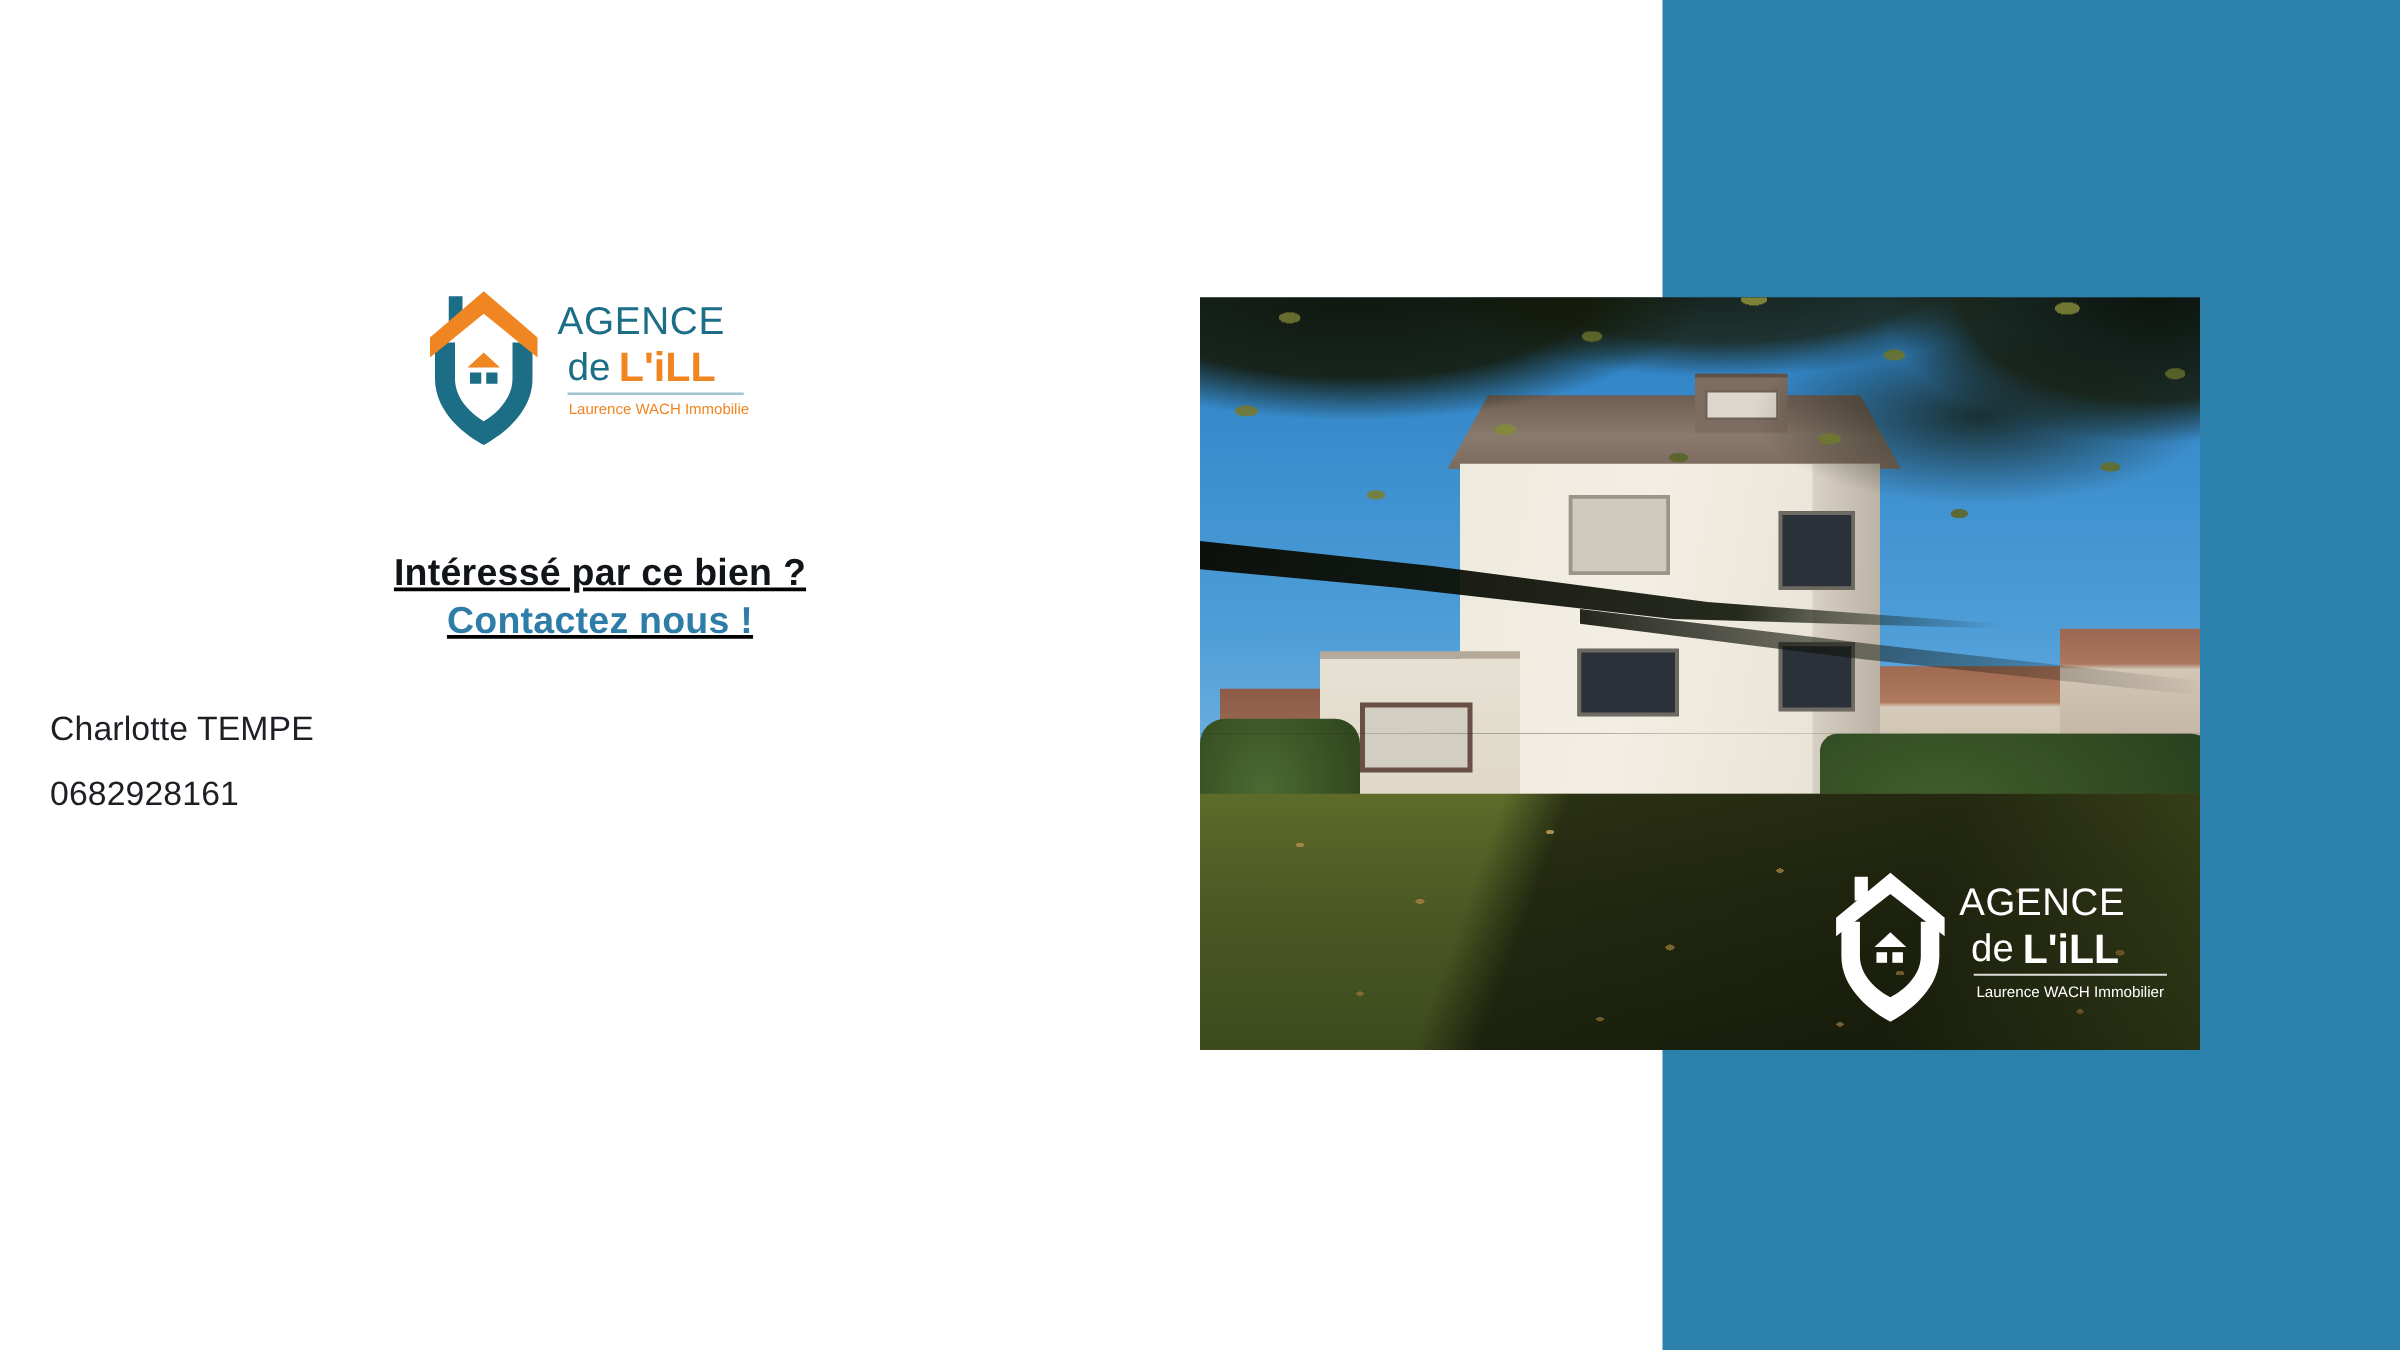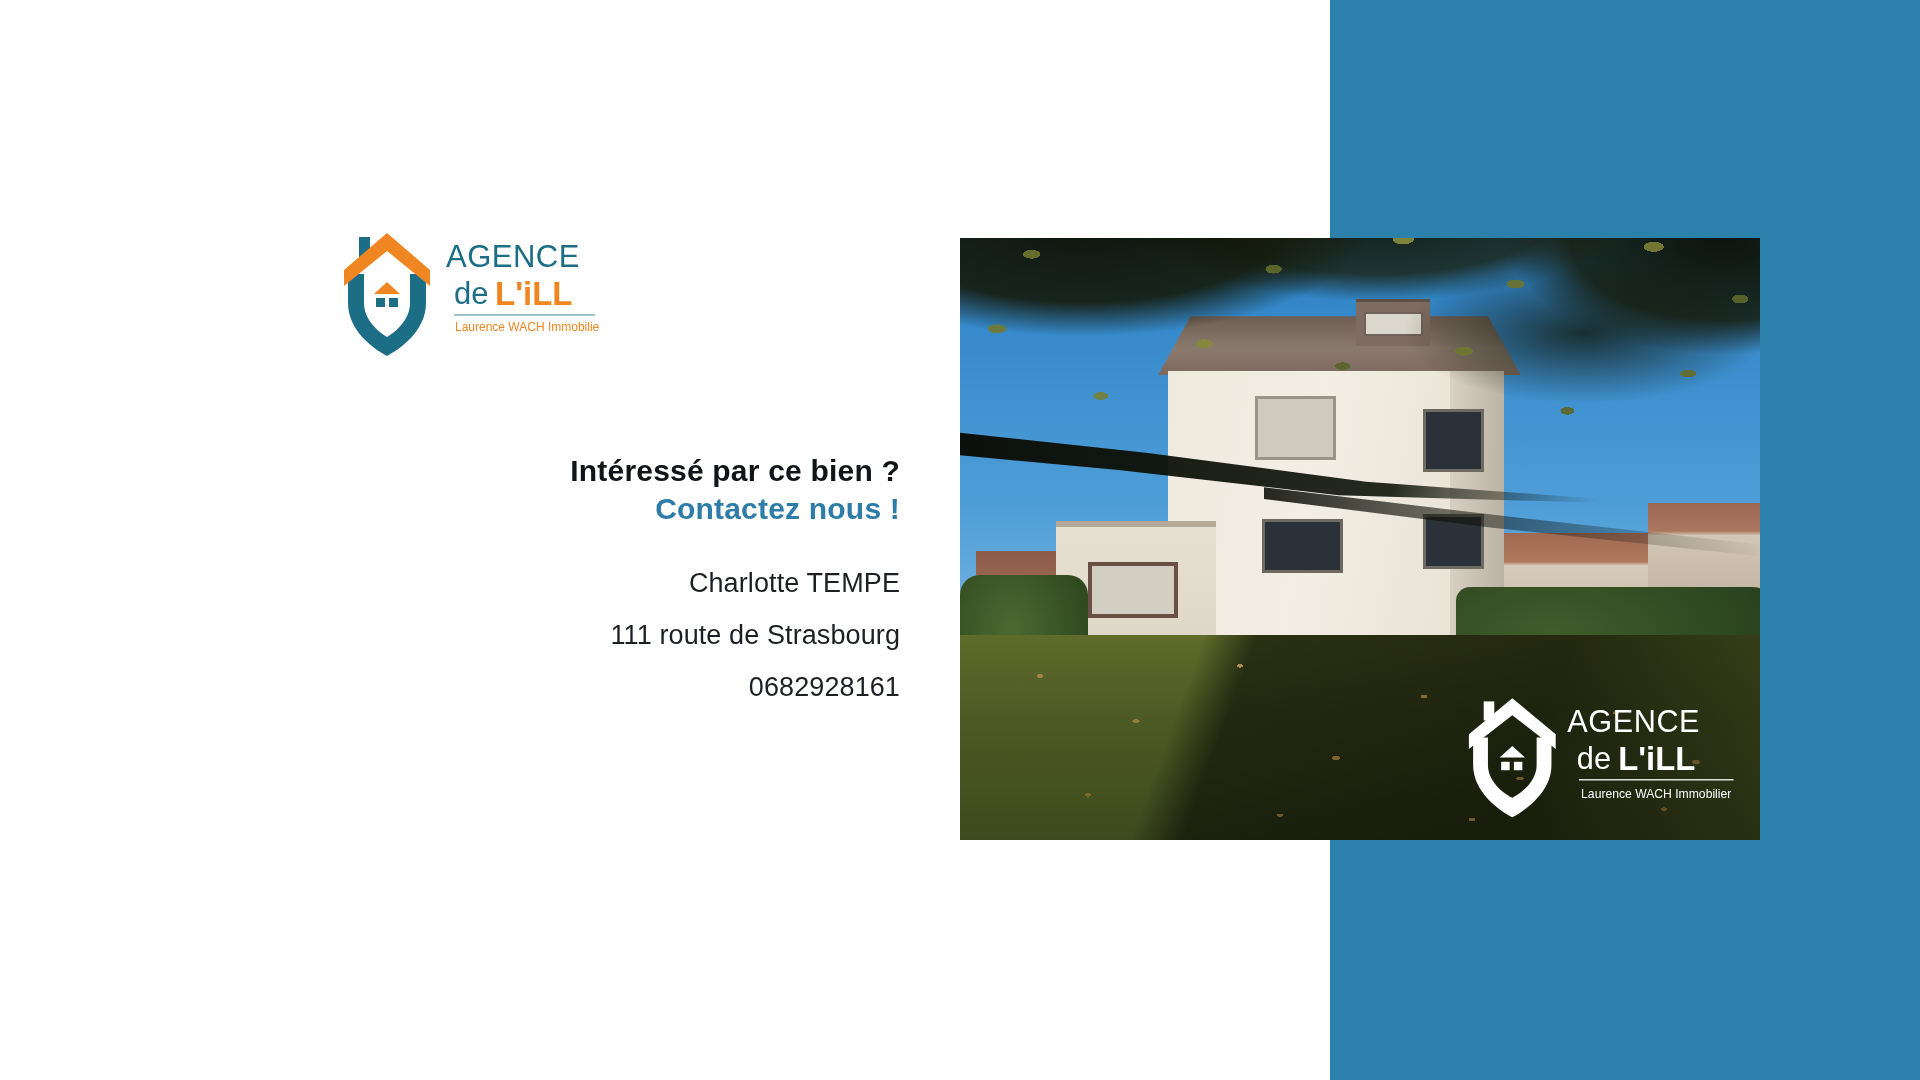--- a/index.html
+++ b/index.html
@@ -46,23 +46,24 @@
     top: 228px;
     width: 270px;
     height: 132px;
   }
   .brand-logo svg { display: block; width: 100%; height: 100%; }
 
   
   .headings {
     position: absolute;
     left: 60px;
-    top: 452px;
+    top: 440px;
     width: 840px;
-    text-align: right;
+    text-align: center;
+    text-decoration: underline;
   }
   .heading-main {
     font-size: 30px;
     font-weight: 700;
     color: #111418;
     letter-spacing: .2px;
     line-height: 1.28;
   }
   .heading-sub {
     font-size: 30px;
@@ -72,21 +73,21 @@
     line-height: 1.28;
     margin-top: 0;
   }
 
   
   .contact-block {
     position: absolute;
     left: 40px;
     top: 570px;
     width: 860px;
-    text-align: right;
+    text-align: left;
   }
   .contact-line {
     font-size: 27px;
     font-weight: 400;
     color: #1c1f24;
     line-height: 1.0;
     margin-bottom: 25px;
     letter-spacing: .1px;
     white-space: nowrap;
   }
@@ -310,21 +311,20 @@
       </svg>
     </div>
 
     <div class="headings">
       <div class="heading-main">Intéressé par ce bien ?</div>
       <div class="heading-sub">Contactez nous !</div>
     </div>
 
     <div class="contact-block">
       <div class="contact-line">Charlotte TEMPE</div>
-      <div class="contact-line">111 route de Strasbourg</div>
       <div class="contact-line">0682928161</div>
     </div>
 
   </div>
 
   <div class="photo">
     <div class="photo-scene">
       <div class="sky"></div>
 
       <div class="neighbour-a"></div>

